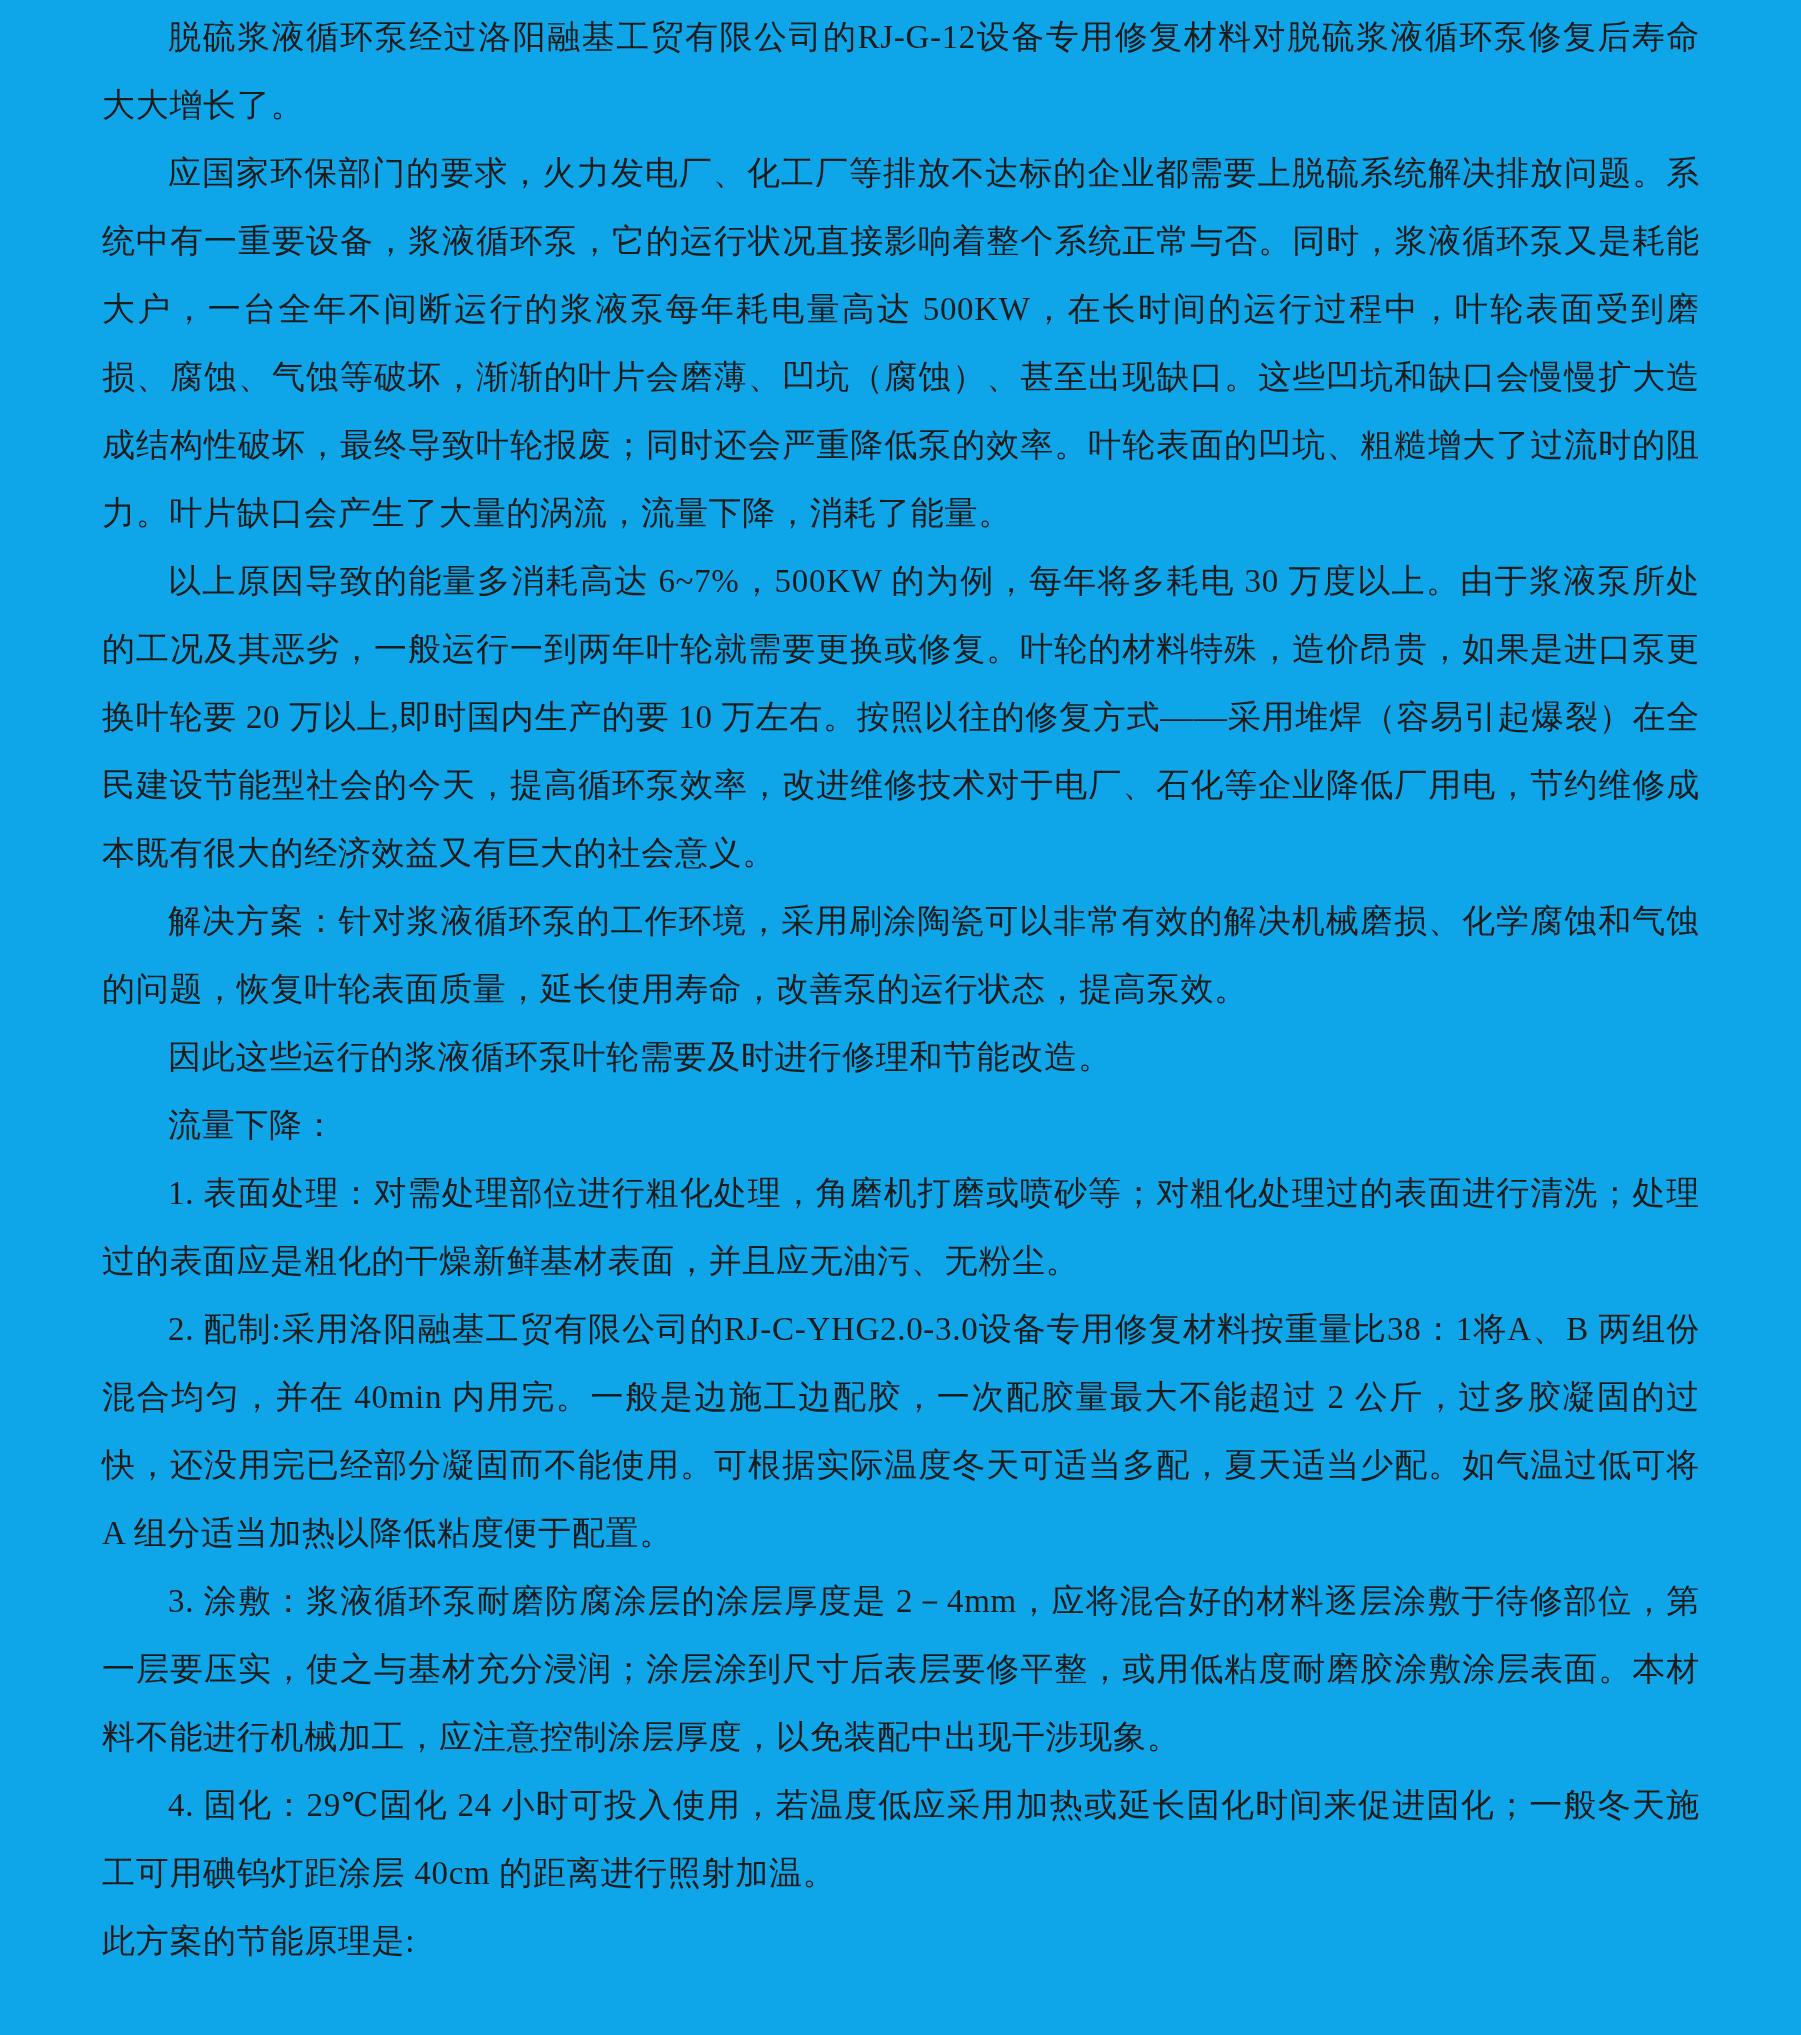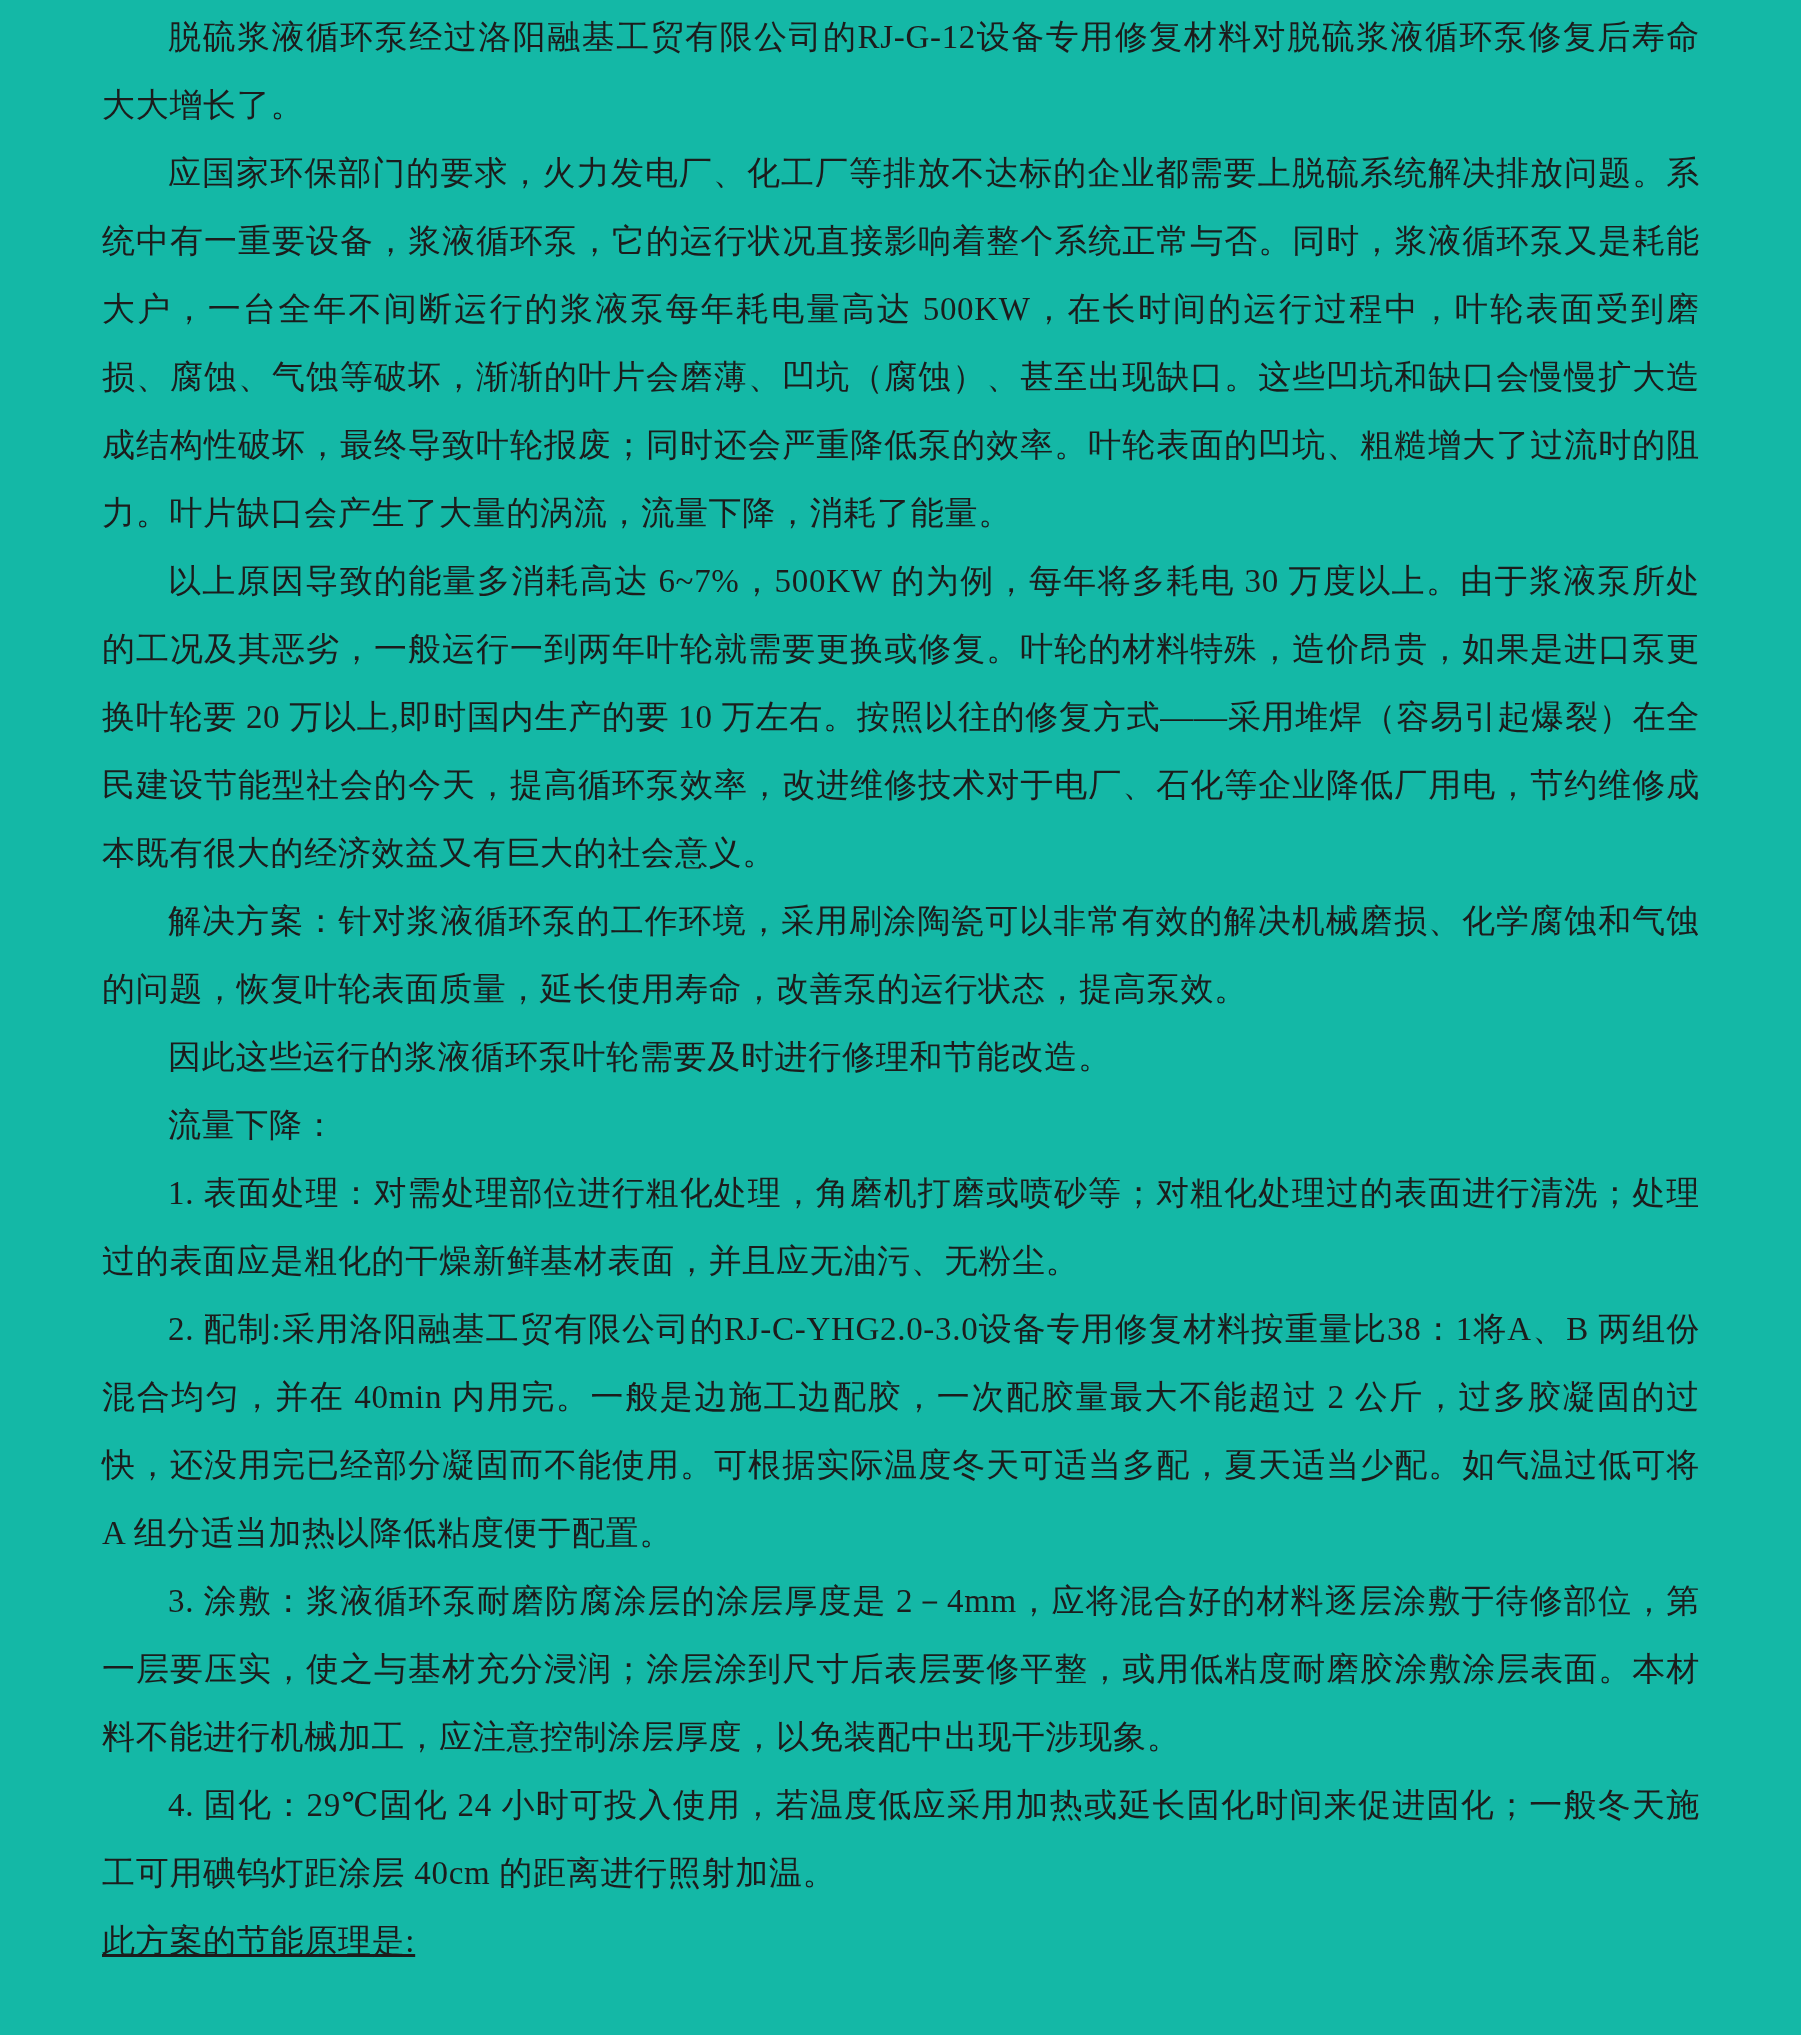--- a/index.html
+++ b/index.html
@@ -12,35 +12,34 @@
     height: 2035px;
     overflow: hidden;
     font-family: "Liberation Serif", "DejaVu Serif", serif;
     color: #1c1c1c;
   }
   .page {
     box-sizing: border-box;
     width: 1802px;
     height: 2035px;
     padding: 2.9px 102px 0 102px;
-    background: #14b8a6;
+    background: #0ea5e9;
   }
   .doc-body p {
     margin: 0;
     font-size: 33px;
     line-height: 68px;
     letter-spacing: 0.7px;
     text-align: justify;
     text-justify: inter-ideograph;
     text-indent: 2em;
     font-weight: 500;
   }
   .doc-body p.no-indent {
     text-indent: 0;
-    text-decoration: underline;
   }
 </style>
 </head>
 <body>
 
 <div class="page">
   <div class="doc-body">
     <p>脱硫浆液循环泵经过洛阳融基工贸有限公司的RJ-G-12设备专用修复材料对脱硫浆液循环泵修复后寿命大大增长了。</p>
     <p>应国家环保部门的要求，火力发电厂、化工厂等排放不达标的企业都需要上脱硫系统解决排放问题。系统中有一重要设备，浆液循环泵，它的运行状况直接影响着整个系统正常与否。同时，浆液循环泵又是耗能大户，一台全年不间断运行的浆液泵每年耗电量高达 500KW，在长时间的运行过程中，叶轮表面受到磨损、腐蚀、气蚀等破坏，渐渐的叶片会磨薄、凹坑（腐蚀）、甚至出现缺口。这些凹坑和缺口会慢慢扩大造成结构性破坏，最终导致叶轮报废；同时还会严重降低泵的效率。叶轮表面的凹坑、粗糙增大了过流时的阻力。叶片缺口会产生了大量的涡流，流量下降，消耗了能量。</p>
     <p>以上原因导致的能量多消耗高达 6~7%，500KW 的为例，每年将多耗电 30 万度以上。由于浆液泵所处的工况及其恶劣，一般运行一到两年叶轮就需要更换或修复。叶轮的材料特殊，造价昂贵，如果是进口泵更换叶轮要 20 万以上,即时国内生产的要 10 万左右。按照以往的修复方式——采用堆焊（容易引起爆裂）在全民建设节能型社会的今天，提高循环泵效率，改进维修技术对于电厂、石化等企业降低厂用电，节约维修成本既有很大的经济效益又有巨大的社会意义。</p>

